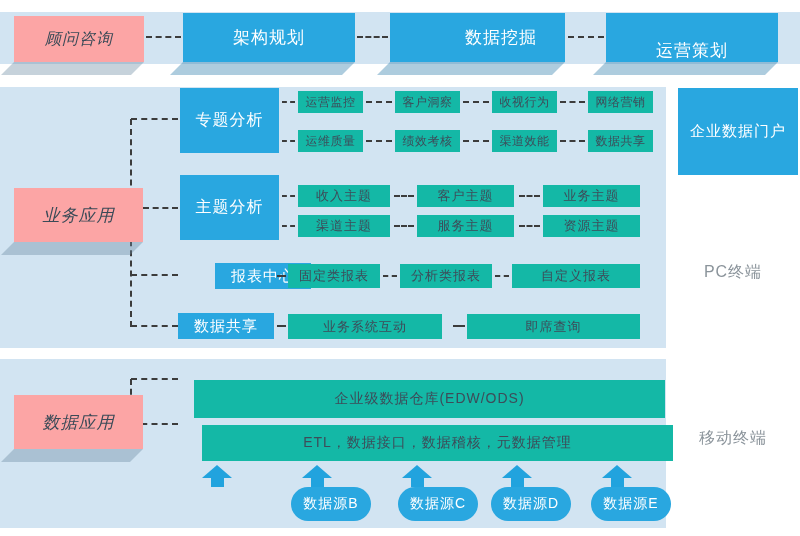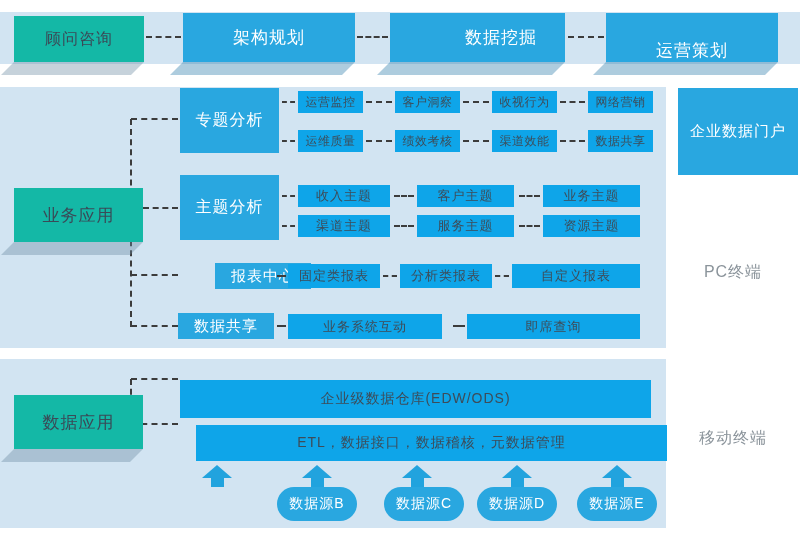--- a/index.html
+++ b/index.html
@@ -6,33 +6,33 @@
   body { background:#fff; }
   .canvas {
     position:relative; width:800px; height:536px; background:#ffffff;
     font-family:"Liberation Sans","DejaVu Sans",sans-serif; overflow:hidden;
     color:#3a4a57;
   }
   .band { position:absolute; background:#d2e4f2; }
   .box  { position:absolute; display:flex; align-items:center; justify-content:center;
           text-align:center; letter-spacing:1px; }
   .blue  { background:#29a7e0; color:#ffffff; }
-  .light { background:#14b8a6; color:#3a4a57; }
-  .white { background:#0ea5e9; color:#3d4c59; }
+  .light { background:#fca5a5; color:#3a4a57;font-style:italic; }
+  .white { background:#14b8a6; color:#3d4c59; }
   .sh { }
   .sh::after {
     content:""; position:absolute; left:0; top:100%; width:100%; height:13px;
     transform:skewX(-45deg); transform-origin:0 0; pointer-events:none;
   }
   .sh-light::after { background:rgba(104,136,161,0.38); }
   .sh-blue::after  { background:rgba(27,113,163,0.36); }
   .dash-h { position:absolute; border-top:2px dashed #3c3c3c; height:0; }
   .dash-v { position:absolute; border-left:2px dashed #3c3c3c; width:0; }
   .fs17 { font-size:17px; } .fs16 { font-size:16px; } .fs15 { font-size:15px; }
-  .fs14 { font-size:14px; } .fs13 { font-size:13px; } .fs12 { font-size:12px; letter-spacing:0.5px; }
+  .fs14 { font-size:14px;margin-left:14px; } .fs13 { font-size:13px; } .fs12 { font-size:12px; letter-spacing:0.5px; }
   .pill { border-radius:17px; }
   .arrow { position:absolute; width:30px; height:22px; }
   .arrow .head { width:0; height:0; margin:0 auto;
     border-left:15px solid transparent; border-right:15px solid transparent;
     border-bottom:13px solid #21a3de; }
   .arrow .shaft { width:13px; height:9px; background:#21a3de; margin:0 auto; }
   .sidelabel { position:absolute; color:#8b949b; font-size:16px; letter-spacing:1px;
     display:flex; align-items:center; justify-content:center; }
   .z2 { z-index:2; }
 </style>
@@ -170,21 +170,21 @@
   <div class="dash-h" style="left:131px;top:378px;width:47px;"></div>
   <div class="dash-h" style="left:131px;top:423px;width:47px;"></div>
 
   <div class="box light sh sh-light fs17 z2" style="left:14px;top:395px;width:129px;height:54px;">
     <span>数据应用</span>
   </div>
 
   <div class="box white fs14" style="left:180px;top:380px;width:471px;height:38px;">
     <span>企业级数据仓库(EDW/ODS)</span>
   </div>
-  <div class="box white fs14" style="left:196px;top:425px;width:471px;height:36px;">
+  <div class="box white fs14" style="left:188px;top:425px;width:471px;height:36px;">
     <span>ETL，数据接口，数据稽核，元数据管理</span>
   </div>
 
   <div class="arrow" style="left:202px;top:465px;">
       <div class="head"></div>
       <div class="shaft"></div>
     </div>
   <div class="arrow" style="left:302px;top:465px;">
       <div class="head"></div>
       <div class="shaft"></div>

